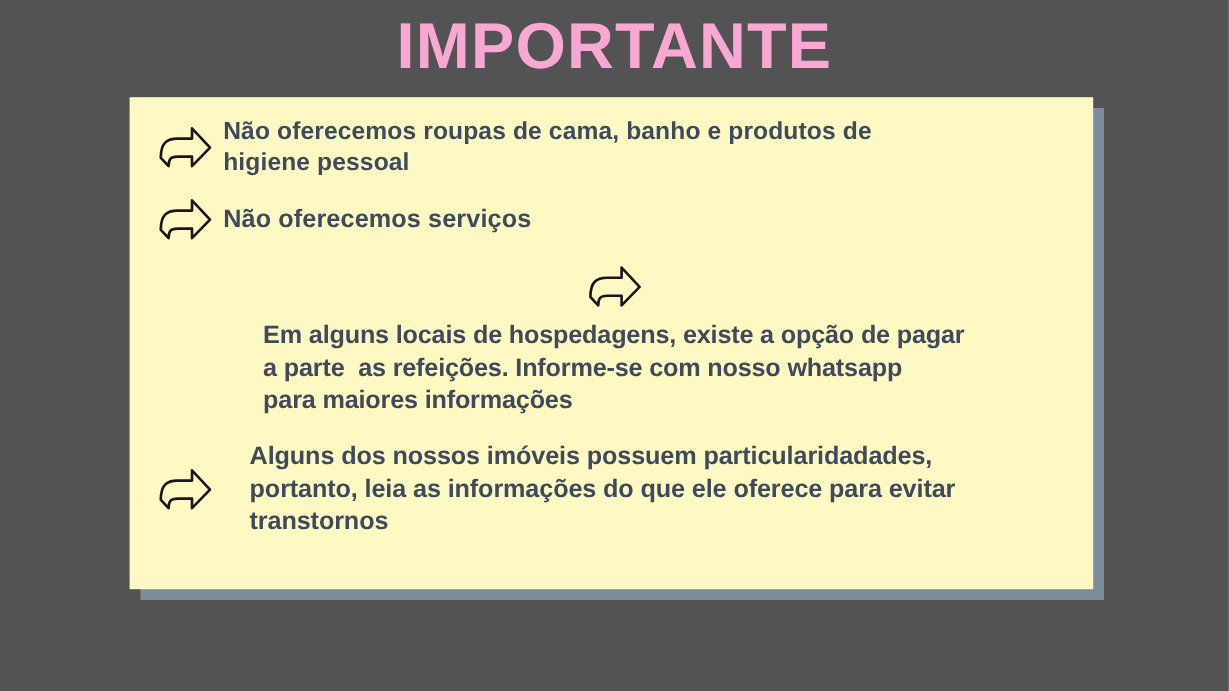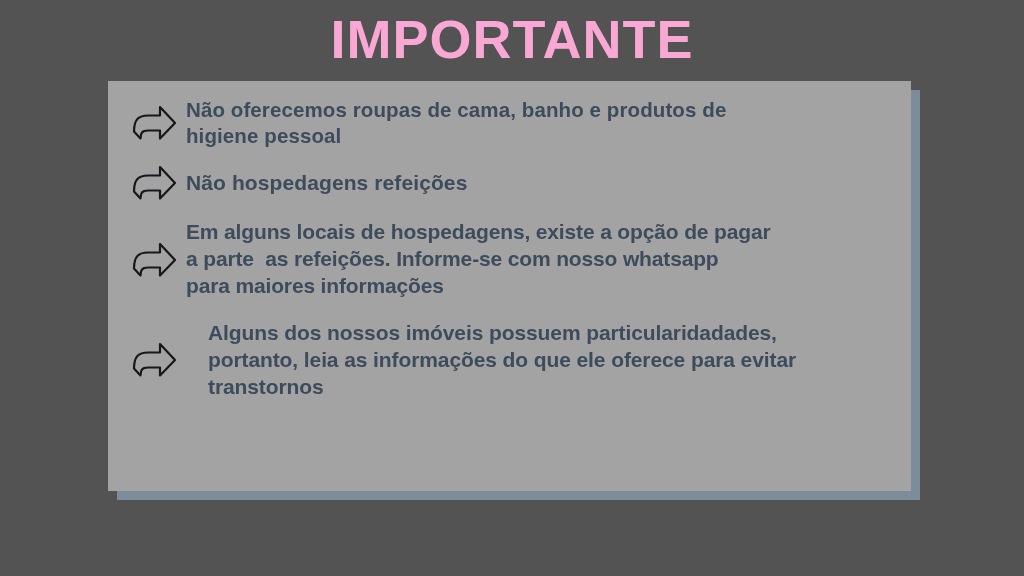--- a/index.html
+++ b/index.html
@@ -46,21 +46,21 @@
     height: 410px;
     background: #7d8c9a;
   }
 
   .panel {
     position: absolute;
     left: 108px;
     top: 81px;
     width: 803px;
     height: 410px;
-    background: #a3a3a3;
+    background: #fef9c3;
     box-sizing: border-box;
     padding: 14px 18px 10px 22px;
   }
 
   
   .bullet-list {
     display: flex;
     flex-direction: column;
   }
 
@@ -99,21 +99,21 @@
   .bullet-2 { margin-top: 16px; }
   .bullet-2 .bullet-text {
     font-size: 21px;
     font-stretch: condensed;
     letter-spacing: -0.15px;
   }
 
   .bullet-3 { margin-top: 14px; }
   .bullet-3 .bullet-text { font-size: 21px; letter-spacing: 0.1px; }
 
-  .bullet-4 { margin-top: 16px; }
+  .bullet-4 { margin-top: 16px; flex-direction: column; }
   .bullet-4 .bullet-text {
     font-size: 21px;
     font-stretch: condensed;
     letter-spacing: -0.15px;
   }
 
   .bullet-5 { margin-top: 20px; gap: 30px; }
   .bullet-5 .bullet-text {
     font-size: 21px;
     font-stretch: condensed;
@@ -142,21 +142,21 @@
 higiene pessoal</span>
       </div>
 
 
       <div class="bullet bullet-3">
         <span class="bullet-icon">
           <svg viewBox="0 0 48 40" xmlns="http://www.w3.org/2000/svg">
             <path d="M4 28.5 C4 16 9 12.5 18 12.5 L30 12.5 L30 4 L45 20 L30 35.5 L30 27.5 L18 27.5 C12 27.5 10.5 30 10.5 35.5 Z" fill="none" stroke="#15181c" stroke-width="2.2" stroke-linejoin="round"></path>
           </svg>
         </span>
-        <span class="bullet-text">Não hospedagens refeições</span>
+        <span class="bullet-text">Não oferecemos serviços</span>
       </div>
 
       <div class="bullet bullet-4">
         <span class="bullet-icon">
           <svg viewBox="0 0 48 40" xmlns="http://www.w3.org/2000/svg">
             <path d="M4 28.5 C4 16 9 12.5 18 12.5 L30 12.5 L30 4 L45 20 L30 35.5 L30 27.5 L18 27.5 C12 27.5 10.5 30 10.5 35.5 Z" fill="none" stroke="#15181c" stroke-width="2.2" stroke-linejoin="round"></path>
           </svg>
         </span>
         <span class="bullet-text">Em alguns locais de hospedagens, existe a opção de pagar
 a parte  as refeições. Informe-se com nosso whatsapp

